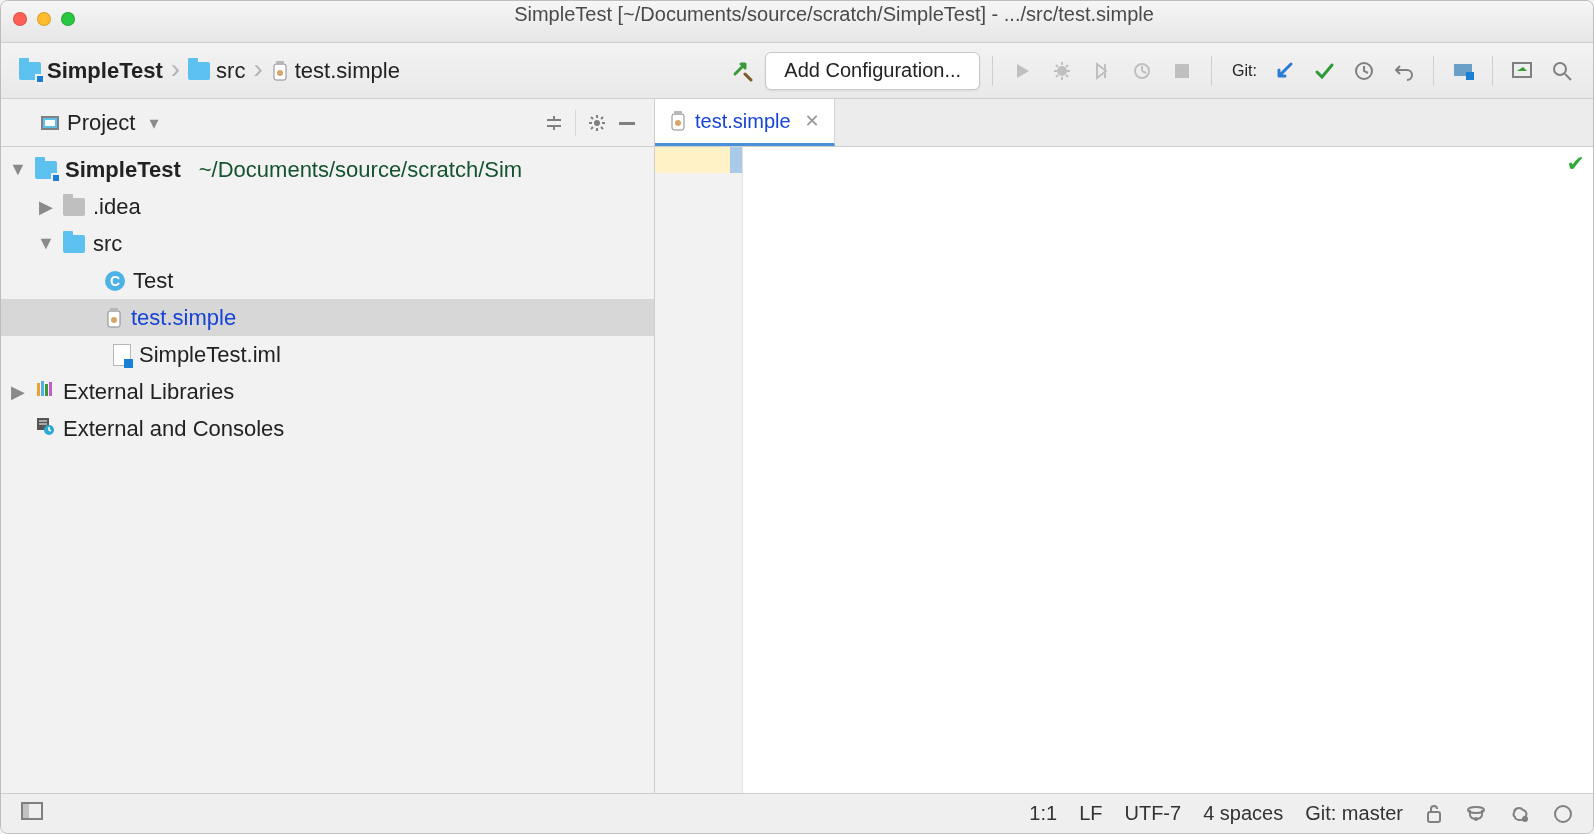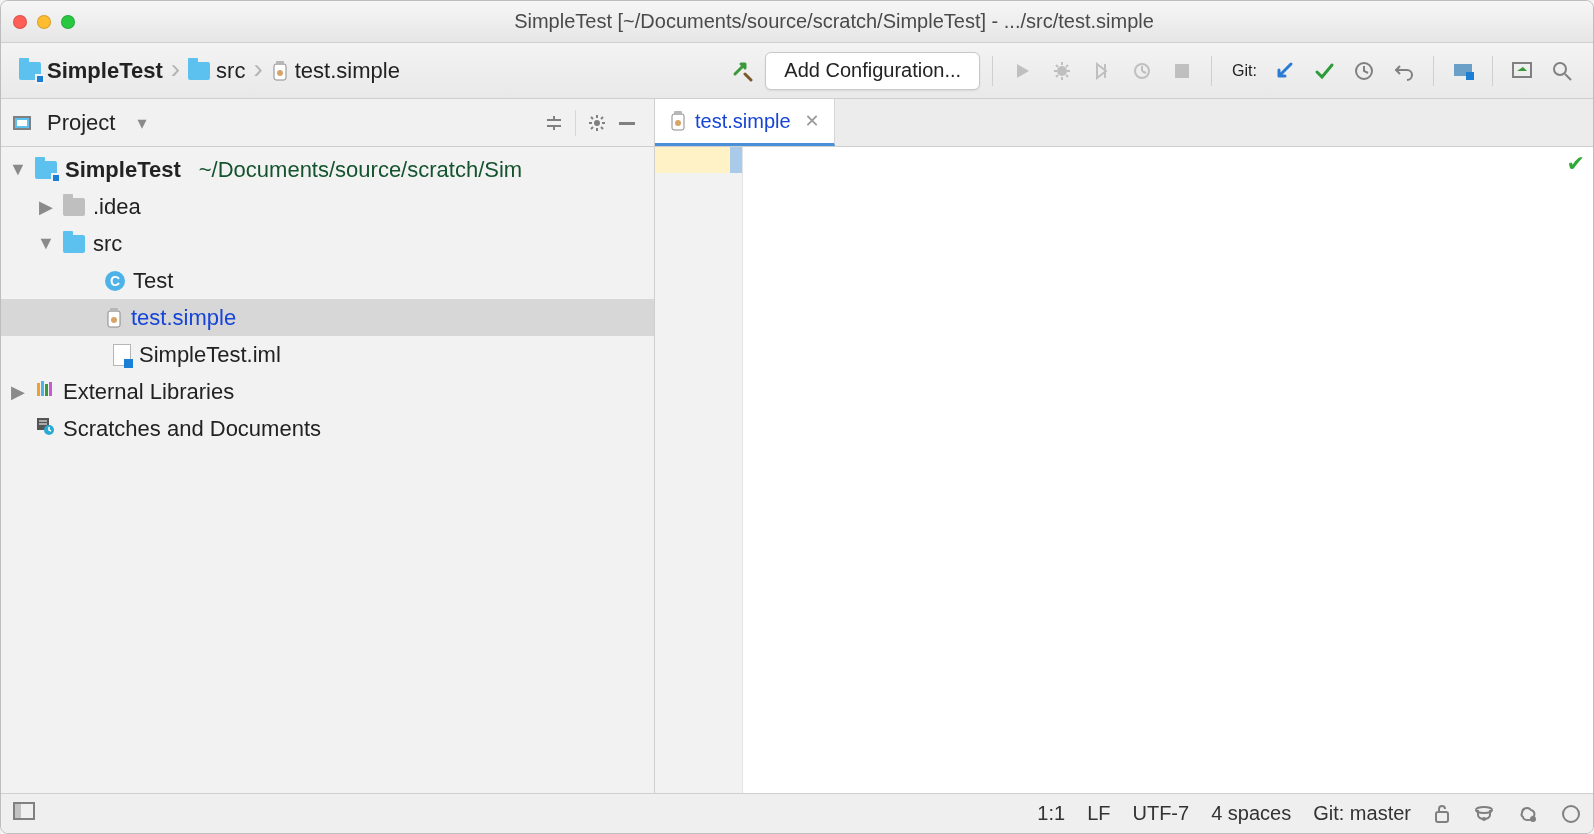--- a/index.html
+++ b/index.html
@@ -1,21 +1,21 @@
 <!DOCTYPE html>
 <html><head>
 <meta charset="utf-8">
 <style>
 * { box-sizing: border-box; margin: 0; padding: 0; font-family: -apple-system, "Helvetica Neue", Arial, sans-serif; }
 html, body { width: 1594px; height: 834px; background: #f2f2f2; overflow: hidden; }
 
 .window { width: 1594px; height: 834px; display: flex; flex-direction: column; border: 1px solid #bdbdbd; border-radius: 8px; overflow: hidden; background: #f2f2f2; }
 
 
-.titlebar { height: 42px; background: linear-gradient(#f6f6f6,#e6e6e6); display: flex; align-items: center; padding: 16px 12px; border-bottom: 1px solid #cfcfcf; }
+.titlebar { height: 42px; background: linear-gradient(#f6f6f6,#e6e6e6); display: flex; align-items: flex-end; padding: 16px 12px; border-bottom: 1px solid #cfcfcf; }
 .traffic { display: flex; gap: 10px; margin-right: 12px; }
 .traffic span { width: 14px; height: 14px; border-radius: 50%; display: inline-block; border: 1px solid rgba(0,0,0,.15); }
 .tl-close { background:#ff5f57; } .tl-min { background:#febc2e; } .tl-max { background:#28c840; }
 .title { flex: 1; text-align: center; color: #4a4a4a; font-size: 20px; white-space: nowrap; overflow: hidden; text-overflow: ellipsis; margin: 0 20px; }
 
 
 .toolbar { height: 56px; background: linear-gradient(#f3f3f3,#e9e9e9); border-bottom: 1px solid #cfcfcf; display: flex; align-items: center; padding: 0 14px; gap: 6px; }
 .crumbs { display: flex; align-items: center; gap: 4px; font-size: 22px; color: #222; }
 .crumb { display: inline-flex; align-items: center; gap: 6px; padding: 2px 4px; cursor: default; }
 .crumb strong { font-weight: 700; }
@@ -36,21 +36,21 @@
 .folder-icon::before{content:'';position:absolute;left:0;top:-4px;width:10px;height:6px;background:#5cc1ee;border-radius:1px 1px 0 0;}
 .folder-grey { background:#bfbfbf; } .folder-grey::before{ background:#bfbfbf; }
 
 .jar-icon { width:18px; height:22px; display:inline-flex; align-items:center; justify-content:center; }
 .jar-icon svg { width:18px; height:22px; }
 
 
 .main { flex:1; display:flex; min-height:0; }
 .panel-left { width: 654px; display:flex; flex-direction:column; border-right:1px solid #cfcfcf; background:#f2f2f2; }
 .panel-header { height:48px; display:flex; align-items:center; padding:0 12px; border-bottom:1px solid #cfcfcf; background:#f1f1f1; }
-.panel-title { display:flex; align-items:center; gap:16px; font-size:22px; color:#222; }
+.panel-title { display:flex; align-items:center; gap:8px; font-size:22px; color:#222;margin-left:28px; }
 .panel-title .mini-icon { width:18px; height:14px; background:#5cc1ee; border:2px solid #808080; position:relative; }
 .panel-title .mini-icon::after{content:'';position:absolute;left:2px;top:2px;right:2px;bottom:2px;background:#fff;}
 .drop-arrow { color:#8a8a8a; margin-left:6px; font-size:18px; }
 .panel-header .spacer{flex:1;}
 .ph-btn { width:30px; height:30px; display:inline-flex; align-items:center; justify-content:center; color:#777; }
 .ph-sep { width:1px; height:26px; background:#d7d7d7; margin:0 6px; }
 
 .tree { flex:1; overflow:hidden; padding-top:4px; font-size:22px; }
 .row { height:37px; display:flex; align-items:center; gap:8px; padding-left:8px; white-space:nowrap; color:#222; }
 .row .arrow { width:18px; display:inline-flex; justify-content:center; color:#8a8a8a; font-size:18px; }
@@ -73,21 +73,21 @@
 .ed-tab .name { font-size:20px; color:#1544d6; }
 .ed-tab .close { color:#9a9a9a; font-size:18px; margin-left:6px; }
 .editor { flex:1; display:flex; position:relative; }
 .gutter { width:88px; background:#f2f2f2; border-right:1px solid #e3e3e3; position:relative; }
 .gutter .hl { position:absolute; left:0; right:0; top:0; height:26px; background:#fff2c7; }
 .gutter .bar { position:absolute; right:0; top:0; width:12px; height:26px; background:#a9cbe9; }
 .editor-area { flex:1; position:relative; }
 .ok-mark { position:absolute; right:8px; top:4px; color:#2faa3a; font-size:22px; }
 
 
-.status { height:40px; background:#efefef; border-top:1px solid #cfcfcf; display:flex; align-items:center; padding:0 12px; font-size:20px; color:#333; gap:22px; }
+.status { height:40px; background:#efefef; border-top:1px solid #cfcfcf; display:flex; align-items:center; padding:0 20px; font-size:20px; color:#333; gap:22px; }
 .status .left-ic { color:#888; margin-right:auto; }
 .status .ic { color:#888; display:inline-flex; }
 </style>
 </head>
 <body>
 
 <div class="window">
 
   <div class="titlebar">
     <div class="traffic">
@@ -290,21 +290,21 @@
           <span>External Libraries</span>
         </div>
         <div class="row">
           <span style="width:18px"></span>
           <span class="scr-icon"><svg viewBox="0 0 20 20">
                 <rect x="2" y="2" width="12" height="12" fill="#555"></rect>
                 <path d="M4 5h8M4 8h8" stroke="#fff" stroke-width="1"></path>
                 <circle cx="14" cy="14" r="5" fill="#2aa9d2"></circle>
                 <path d="M14 11v3l2 1" stroke="#fff" stroke-width="1.5" fill="none"></path>
               </svg></span>
-          <span>Scratches and Documents</span>
+          <span>External and Consoles</span>
         </div>
       </div>
     </div>
 
     <div class="panel-right">
       <div class="tabbar">
         <div class="ed-tab active">
           <span class="jar-icon">
             <svg viewBox="0 0 18 22">
                 <rect x="3" y="4" width="12" height="16" rx="2" fill="#fff" stroke="#8a8a8a"></rect>

